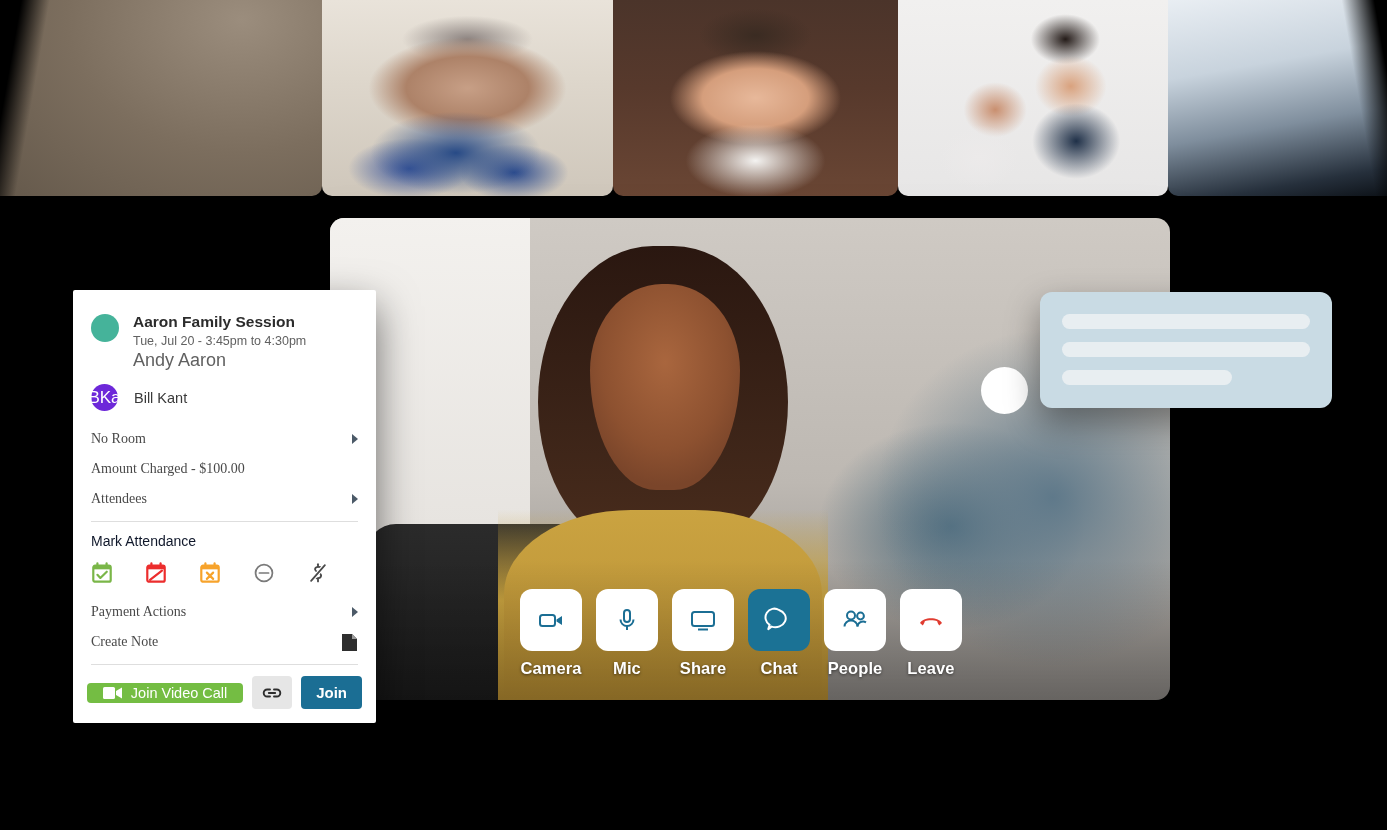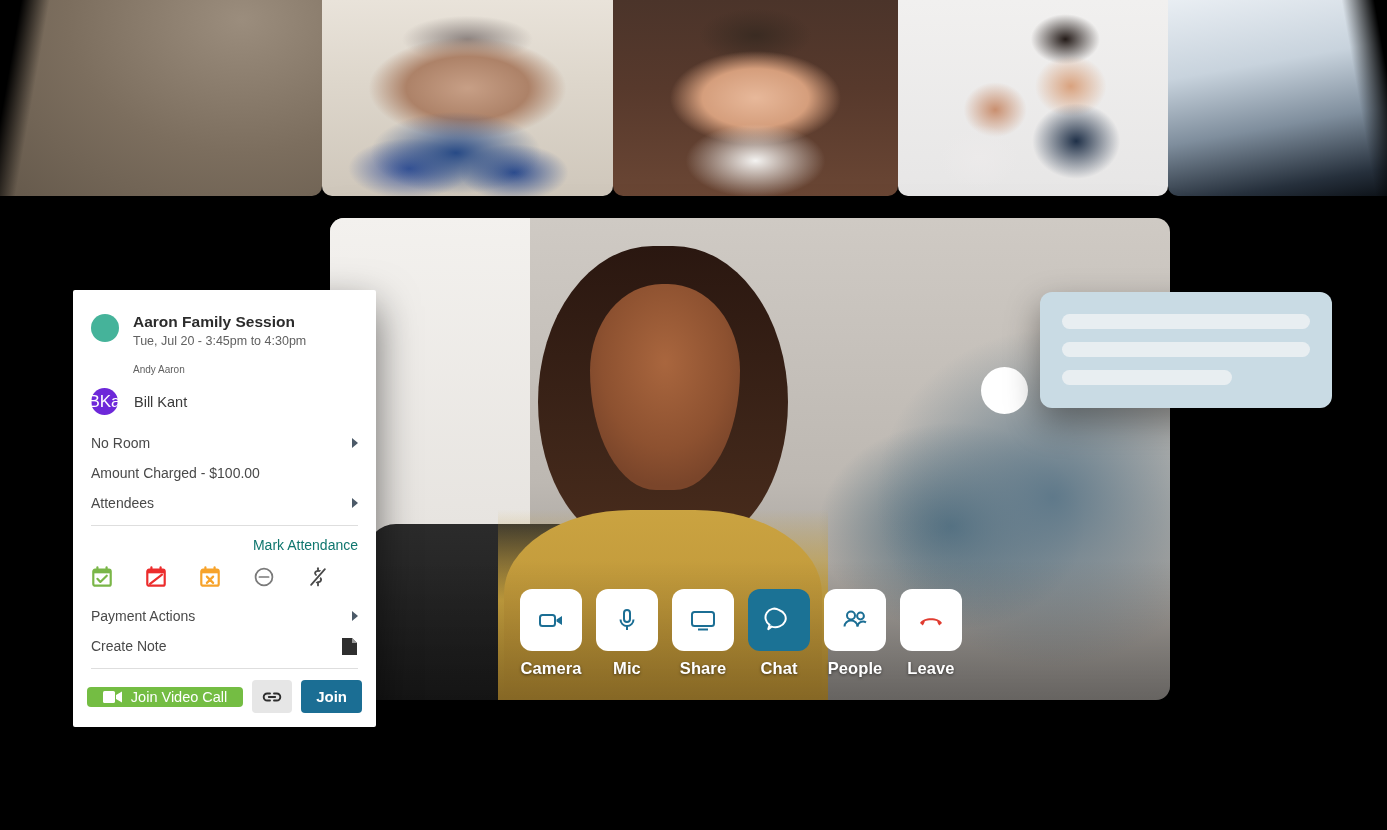--- a/index.html
+++ b/index.html
@@ -259,22 +259,22 @@
     font-weight: bold;
     color: #2c2c2c;
     line-height: 1.25;
   }
   #session-time {
     margin-top: 3px;
     font-size: 12.5px;
     color: #616161;
   }
   #session-organizer {
-    margin-top: 16px;
-    font-size: 10px;
+    margin-top: 2px;
+    font-size: 18px;
     color: #616161;
   }
 
   #attendee-row {
     display: flex;
     align-items: center;
     padding: 13px 18px 0 18px;
   }
   #attendee-initials {
     width: 27px; height: 27px;
@@ -294,39 +294,39 @@
   }
 
   .card-row {
     display: flex;
     align-items: center;
     justify-content: space-between;
     padding: 0 18px;
     height: 30px;
     font-size: 14px;
     color: #494949;
+    font-family: Liberation Serif, serif;
   }
   #rows-block { margin-top: 13px; }
   .card-divider {
     height: 1px;
     background: #dedede;
     margin: 7px 18px 0 18px;
   }
   .chevron {
     width: 0; height: 0;
     border-left: 6px solid #4c5a68;
     border-top: 5px solid transparent;
     border-bottom: 5px solid transparent;
   }
 
   #mark-attendance-label {
     padding: 11px 18px 0 18px;
     font-size: 14px;
-    color: #0f766e;
-    text-align: right;
+    color: #0f172a;
   }
   #attendance-icons {
     display: flex;
     padding: 13px 18px 0 18px;
     gap: 32px;
   }
   .att-icon { width: 22px; height: 22px; cursor: pointer; }
 
   #card-actions {
     display: flex;

